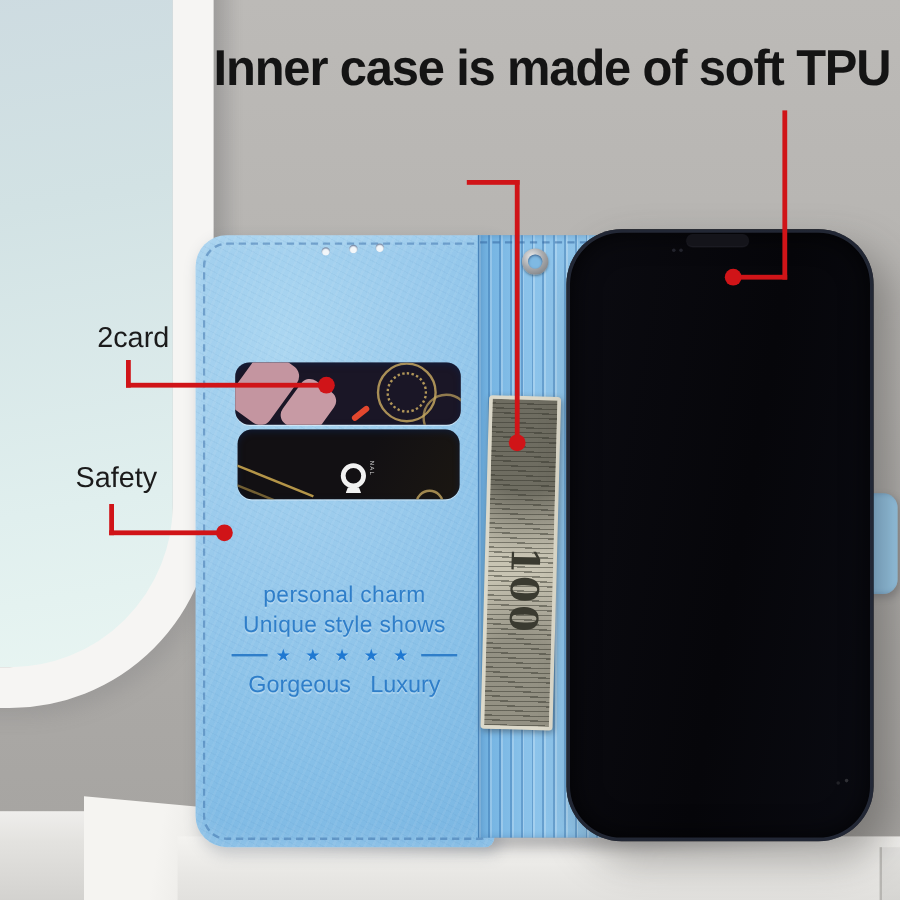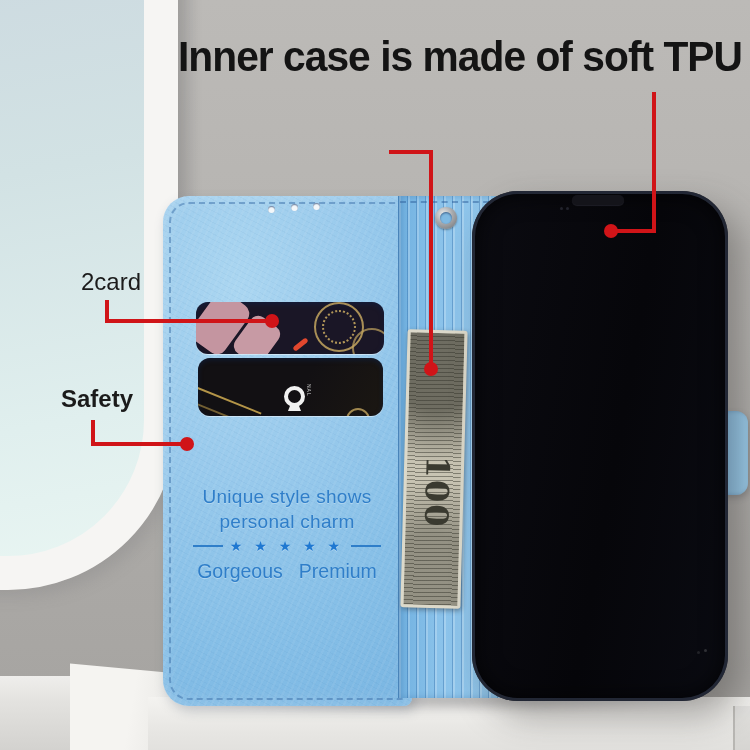--- a/index.html
+++ b/index.html
@@ -159,30 +159,30 @@
   <div class="abs slot slot2">
     <div class="abs goldline1"></div>
     <div class="abs goldline2"></div>
     <div class="abs cardlogo-ring"></div>
     <div class="abs cardlogo-base"></div>
     <div class="abs card-microtext">NAL</div>
     <div class="abs goldarc"></div>
   </div>
 
   <div class="abs print">
+    <div class="print-line">personal charm</div>
     <div class="print-line">Unique style shows</div>
-    <div class="print-line">personal charm</div>
     <div class="star-row">
       <div class="star-rule"></div>
       <div class="stars">★ ★ ★ ★ ★</div>
       <div class="star-rule"></div>
     </div>
     <div class="word-row">
       <span>Gorgeous</span>
-      <span>Premium</span>
+      <span>Luxury</span>
     </div>
   </div>
 
   <div class="abs pocket"></div>
   <div class="abs pocket-stitch"></div>
   <div class="abs bill">
     <div class="bill-engrave"></div>
     <div class="bill-num">100</div>
   </div>
   <div class="abs eyelet">
@@ -207,17 +207,17 @@
   <div class="abs rl" style="left:105px;top:300px;width:4px;height:23px;"></div>
   <div class="abs rl" style="left:105px;top:319px;width:171px;height:4px;"></div>
   <div class="abs rdot" style="left:265px;top:314px;"></div>
 
   <div class="abs rl" style="left:91px;top:420px;width:4px;height:26px;"></div>
   <div class="abs rl" style="left:91px;top:442px;width:99px;height:4px;"></div>
   <div class="abs rdot" style="left:180px;top:437px;"></div>
 
   <div class="abs title">Inner case is made of soft TPU</div>
   <div class="abs lbl" style="left:81px;top:268px;">2card</div>
-  <div class="abs lbl lbl-center" style="left:8px;top:385px;width:178px;font-weight:bold;">
+  <div class="abs lbl lbl-center" style="left:8px;top:385px;width:178px;">
     <div>Safety</div>
   </div>
 
 </div>
 
 </body></html>

